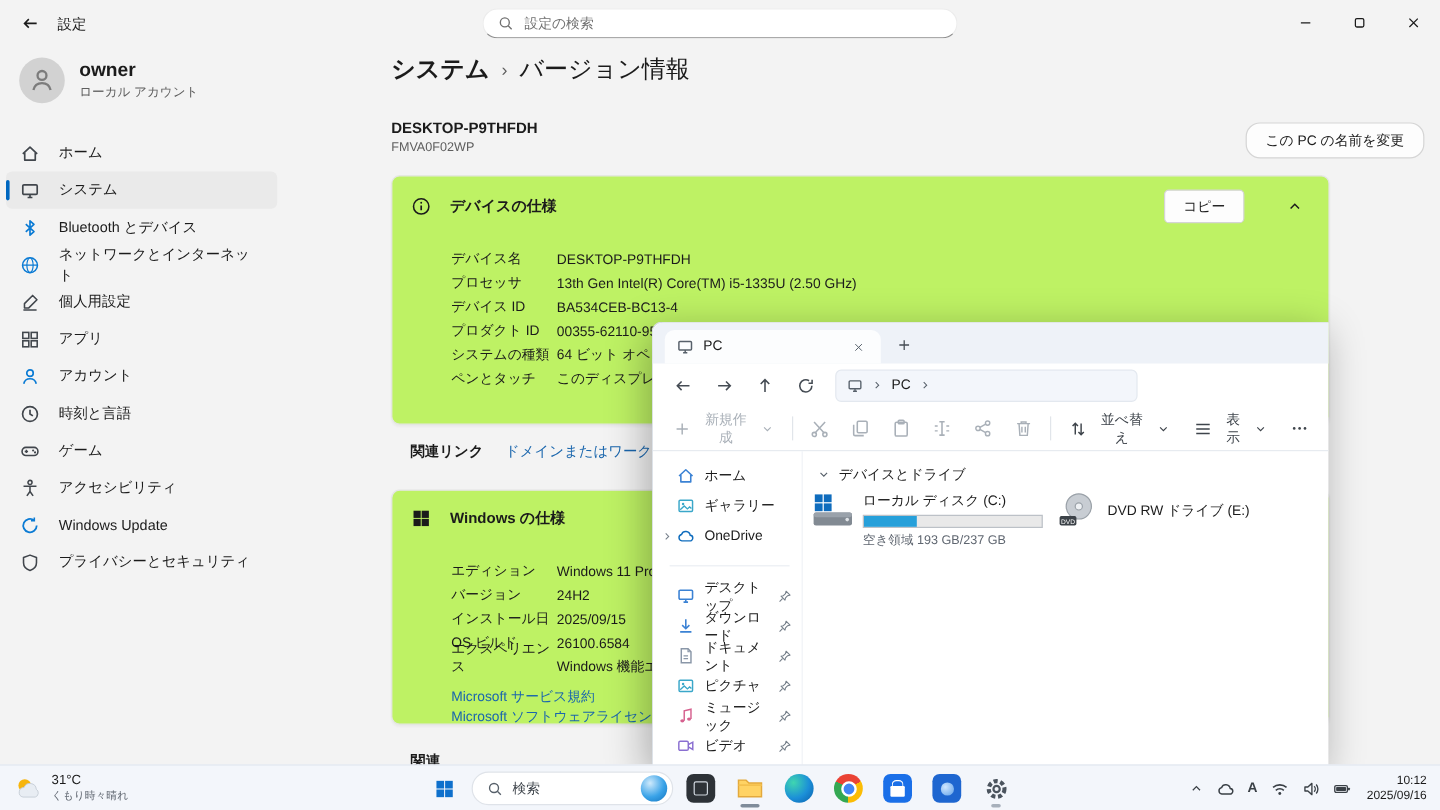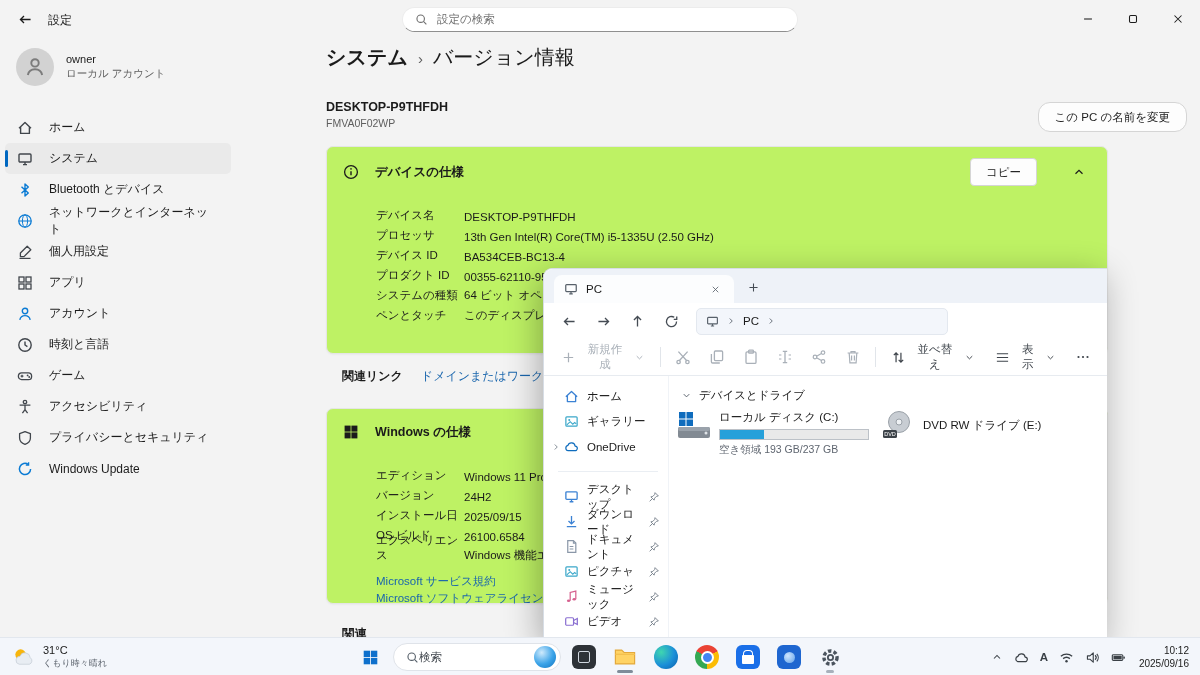--- a/index.html
+++ b/index.html
@@ -12,21 +12,21 @@
   .titlebar{position:absolute;top:0;left:0;right:0;height:38px}
   .back-btn{position:absolute;left:8px;top:6px;width:34px;height:26px;border:none;background:transparent;border-radius:4px;display:flex;align-items:center;justify-content:center;color:#1b1b1b}
   .app-title{position:absolute;left:48px;top:12px;font-size:12px}
   .settings-search{position:absolute;left:402px;top:7px;width:396px;height:25px;background:#fff;border:1px solid #ececec;border-bottom:1px solid #8f8f8f;border-radius:13px;display:flex;align-items:center;gap:9px;padding:0 12px;color:#707070;font-size:11.5px}
   .win-controls{position:absolute;right:0;top:0;height:38px;display:flex}
   .win-btn{width:45px;height:38px;display:flex;align-items:center;justify-content:center;background:transparent;border:none;color:#1b1b1b}
 
   
   .sb-user{position:absolute;left:16px;top:48px;display:flex;gap:12px;align-items:center}
   .avatar{width:38px;height:38px;border-radius:50%;background:#d2d2d2;display:flex;align-items:center;justify-content:center;color:#7c7c7c}
-  .sb-user-name{font-size:11px;font-weight:400}
+  .sb-user-name{font-size:16px;font-weight:700}
   .sb-user-type{font-size:10.5px;color:#5e5e5e;margin-top:2px}
   .sb-nav{position:absolute;left:5px;top:112px;width:226px}
   .sb-item{height:31px;display:flex;align-items:center;gap:16px;padding:0 12px;border-radius:5px;font-size:12px;position:relative;color:#1b1b1b}
   .sb-item svg{width:16px;height:16px;flex:none;color:#41464c}
   .sb-item svg.blue{color:#0b7bd4}
   .sb-item.sel{background:#eaeaea}
   .sb-item.sel::before{content:"";position:absolute;left:0;top:7px;width:3px;height:17px;border-radius:2px;background:#0067c0}
 
   
   .main{position:absolute;left:326px;top:38px;right:0;bottom:38px}
@@ -103,21 +103,21 @@
   
   .taskbar{position:absolute;left:0;bottom:0;width:100%;height:38px;background:#f3f6fb;border-top:1px solid #e2e7ee;z-index:20}
   .tb-weather{position:absolute;left:2px;top:2px;height:34px;display:flex;align-items:center;gap:7px;padding:0 9px;border-radius:6px}
   .tb-wx-temp{font-size:11px;line-height:1.2}
   .tb-wx-cond{font-size:9px;color:#5f6670}
   .tb-center{position:absolute;left:50%;top:2px;height:34px;transform:translateX(-50%);display:flex;align-items:center;gap:5px}
   .tb-btn{width:36px;height:34px;border-radius:6px;display:flex;align-items:center;justify-content:center;position:relative;background:transparent;border:none}
   .ind{position:absolute;bottom:1px;left:50%;transform:translateX(-50%);height:3px;border-radius:2px}
   .ind.active{width:16px;background:#7f8c9a}
   .ind.idle{width:8px;background:#a7b0bb}
-  .tb-search{height:28px;width:168px;background:#fff;border:1px solid #dfe3e9;border-radius:14px;display:flex;align-items:center;padding:0 4px 0 12px;font-size:11.5px;color:#3e444b}
+  .tb-search{height:28px;width:168px;background:#fff;border:1px solid #dfe3e9;border-radius:14px;display:flex;align-items:center;gap:8px;padding:0 4px 0 12px;font-size:11.5px;color:#3e444b}
   .tb-search svg{width:13px;height:13px;color:#57606a}
   .tb-search-badge{margin-left:auto;width:22px;height:22px;border-radius:50%;background:radial-gradient(circle at 35% 30%,#cfeafc,#3aa3e8 55%,#1172bd)}
   .ic-dark{width:24px;height:24px;border-radius:6px;background:#2d3237;display:flex;align-items:center;justify-content:center}
   .ic-dark::after{content:"";width:10px;height:10px;border:1.5px solid #cfd6de;border-radius:2px}
   .ic-edge{width:24px;height:24px;border-radius:50%;background:radial-gradient(circle at 30% 30%,#3fd6b0,#1b8fd8 55%,#0a5ea9)}
   .ic-chrome{width:24px;height:24px;border-radius:50%;background:conic-gradient(from -60deg,#ea4335 0 120deg,#fbbc05 0 240deg,#34a853 0);display:flex;align-items:center;justify-content:center}
   .ic-chrome::after{content:"";width:9px;height:9px;border-radius:50%;background:#4285f4;border:2.5px solid #fff}
   .ic-store{width:24px;height:24px;border-radius:6px;background:#1a6fe8;display:flex;flex-direction:column;align-items:center;justify-content:center}
   .ic-store::before{content:"";width:8px;height:4px;border:1.5px solid #fff;border-bottom:none;border-radius:4px 4px 0 0}
   .ic-store::after{content:"";width:12px;height:9px;background:#fff;border-radius:1px}
@@ -422,30 +422,30 @@
           </svg>
           <span>ゲーム</span>
         </div>
       <div class="sb-item">
           <svg>
             <use href="#i-access"></use>
           </svg>
           <span>アクセシビリティ</span>
         </div>
       <div class="sb-item">
-          <svg>
-            <use href="#i-shield"></use>
-          </svg>
-          <span>プライバシーとセキュリティ</span>
-        </div>
-      <div class="sb-item">
           <svg class="blue">
             <use href="#i-update"></use>
           </svg>
           <span>Windows Update</span>
+        </div>
+      <div class="sb-item">
+          <svg>
+            <use href="#i-shield"></use>
+          </svg>
+          <span>プライバシーとセキュリティ</span>
         </div>
     </nav>
 
     <div class="main">
       <div class="crumb">
         <span class="parent">システム</span>
         <span class="sep">›</span>
         <span class="cur">バージョン情報</span>
       </div>
 

